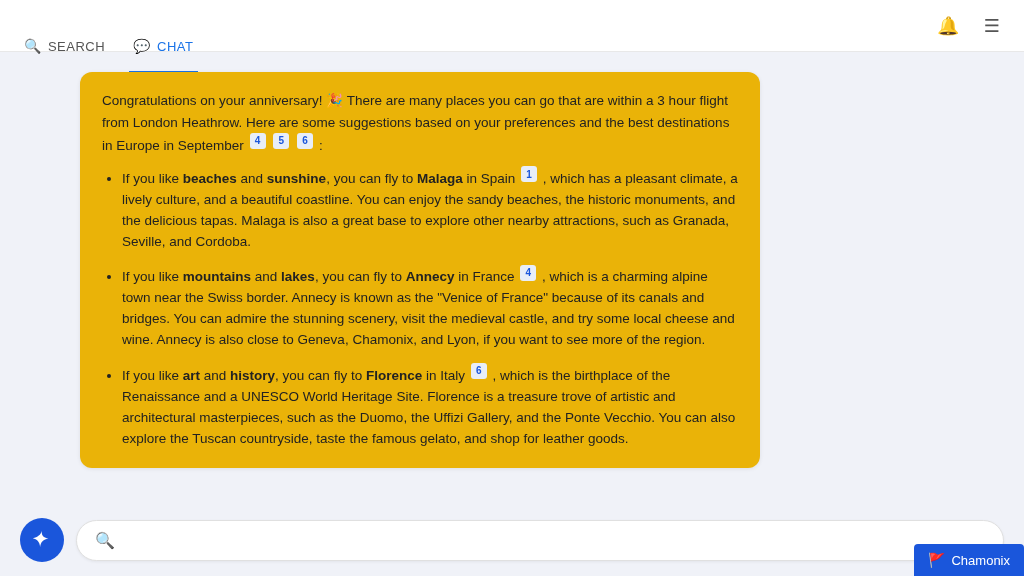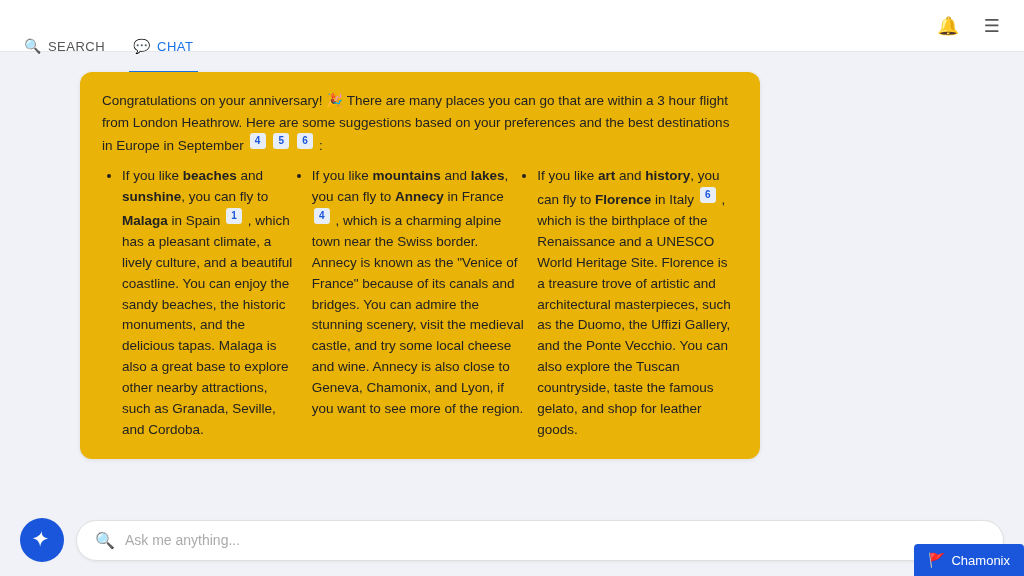--- a/index.html
+++ b/index.html
@@ -125,20 +125,21 @@
       line-height: 1.6;
       color: #222;
       box-shadow: 0 1px 4px rgba(0,0,0,0.08);
     }
     .bot-response p {
       margin-bottom: 10px;
     }
     .bot-response ul {
       padding-left: 20px;
       display: flex;
+      flex-direction: column;
       gap: 12px;
     }
     .bot-response li {
       line-height: 1.55;
     }
     .bot-response strong {
       font-weight: 700;
     }
     .citation {
       display: inline-flex;
@@ -309,21 +310,20 @@
   </div>
 
   <div class="bottom-bar">
     <button class="chat-avatar-btn">
       <svg viewBox="0 0 24 24" xmlns="http://www.w3.org/2000/svg">
         <path d="M12 2C10.5 6.5 7.5 9 2 10c4.5 1 7.5 4 8 9.5.5-5.5 3.5-8.5 9-9-5.5-1-8-3.5-7-8.5z"></path>
       </svg>
     </button>
     <div class="search-input-wrapper">
       <span class="search-input-icon">🔍</span>
-      <input type="text" class="search-input" placeholder="Ask me anything..." style="">
     </div>
   </div>
 </main>
 
 <button class="feedback-btn">
   <span class="fb-icon">🚩</span>
   <span>Chamonix</span>
 </button>
 
 </body></html>

